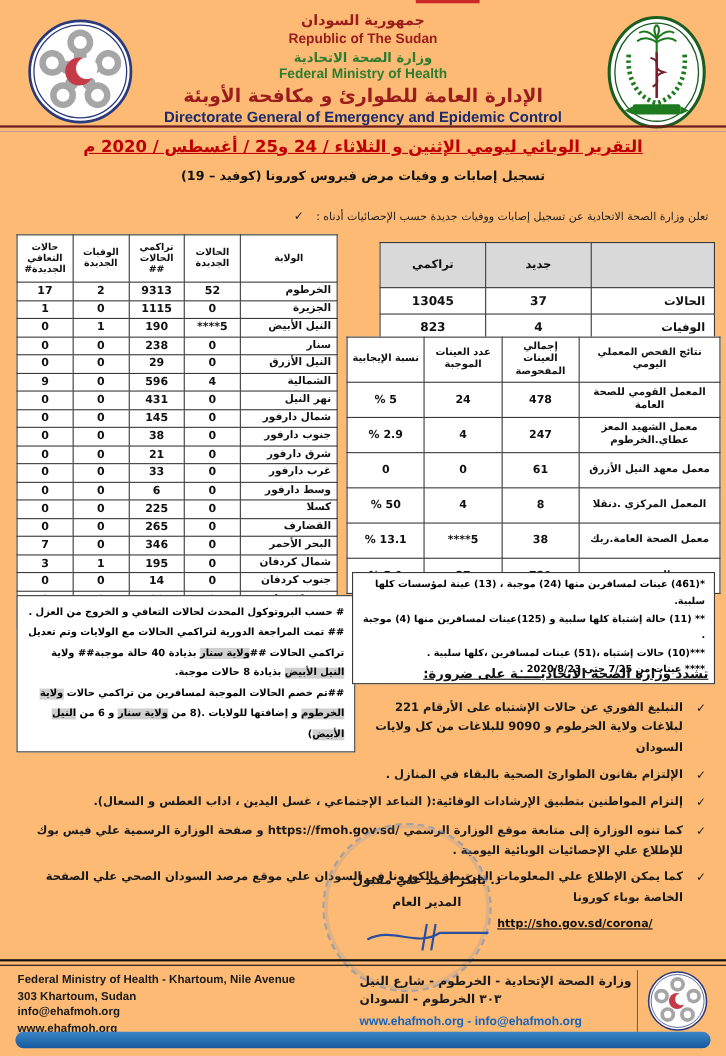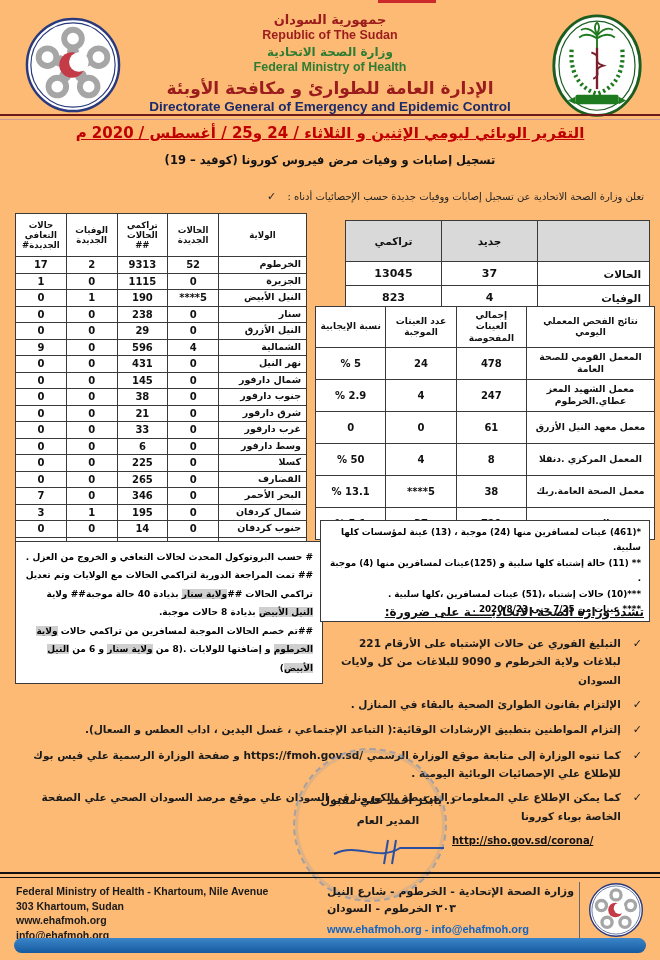--- a/index.html
+++ b/index.html
@@ -437,22 +437,22 @@
   </div>
   <svg class="sig-squiggle" width="120" height="32">
     <path d="M4 18 C 28 6, 48 26, 70 12 L 114 12" stroke="#2b4fa0" stroke-width="2" fill="none"></path>
     <path d="M58 4 L54 28 M66 4 L62 28" stroke="#2b4fa0" stroke-width="2" fill="none"></path>
   </svg>
 
   <div class="footer-rule"></div>
   <div class="footer-en">
     <div>Federal Ministry of Health - Khartoum, Nile Avenue</div>
     <div>303 Khartoum, Sudan</div>
+    <div>info@ehafmoh.org</div>
     <div>www.ehafmoh.org</div>
-    <div>info@ehafmoh.org</div>
   </div>
   <div class="footer-ar">
     <div>وزارة الصحة الإتحادية - الخرطوم - شارع النيل</div>
     <div>٣٠٣ الخرطوم - السودان</div>
     <div class="contact">www.ehafmoh.org - info@ehafmoh.org</div>
   </div>
   <div class="footer-logo">
     <svg viewBox="0 0 100 100" width="56" height="56">
       <circle cx="50" cy="50" r="47" fill="#fff" stroke="#2a3a7c" stroke-width="2.5"></circle>
       <circle cx="50" cy="50" r="43" fill="none" stroke="#2a3a7c" stroke-width="1.2"></circle>

